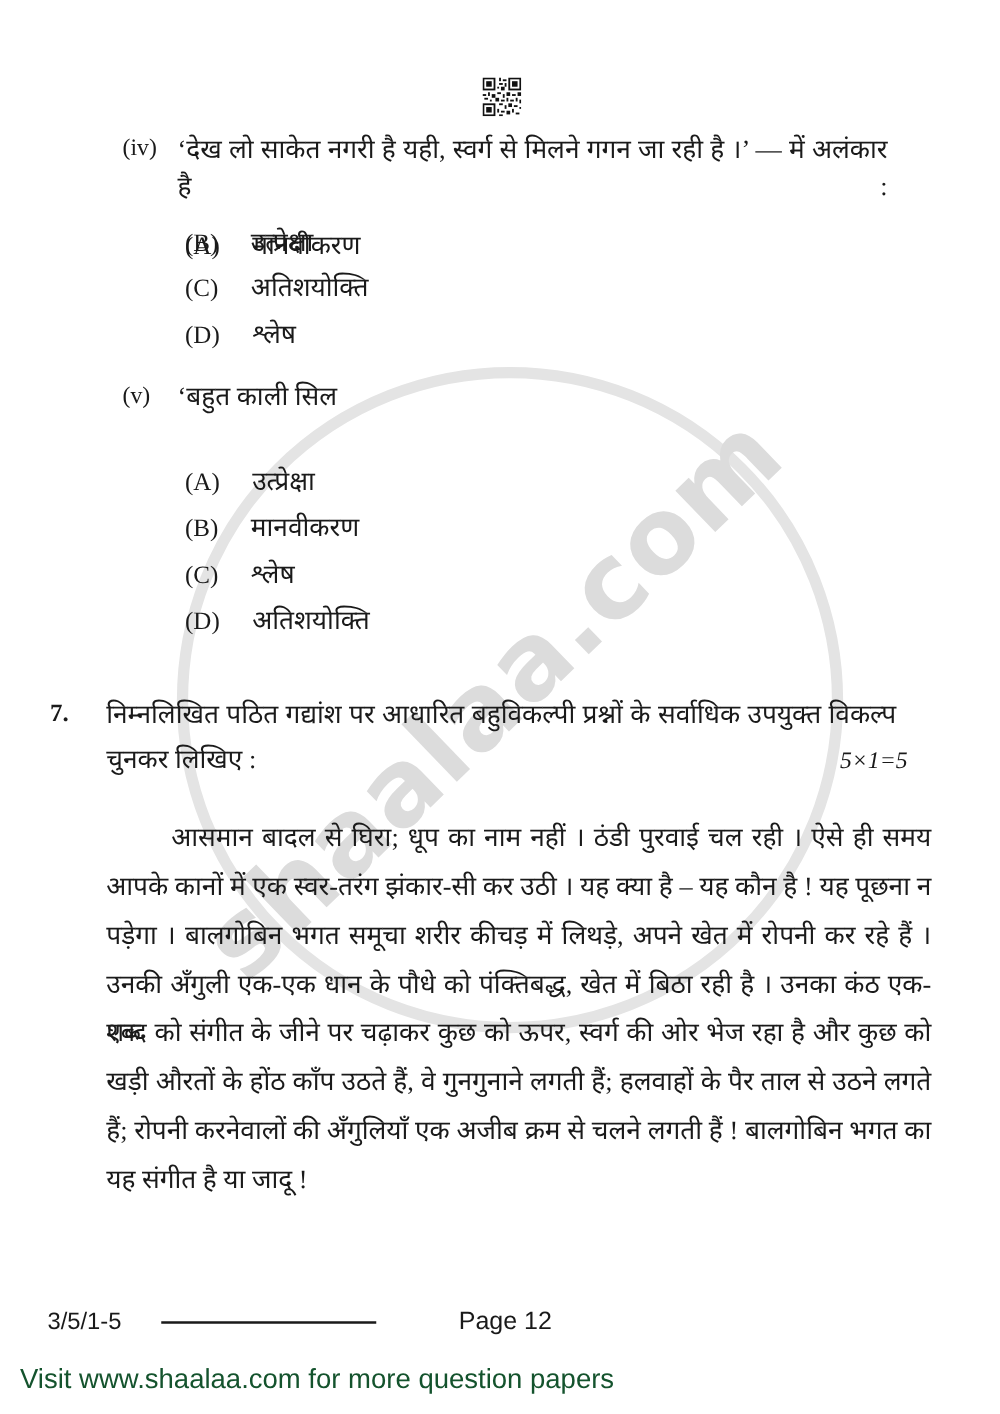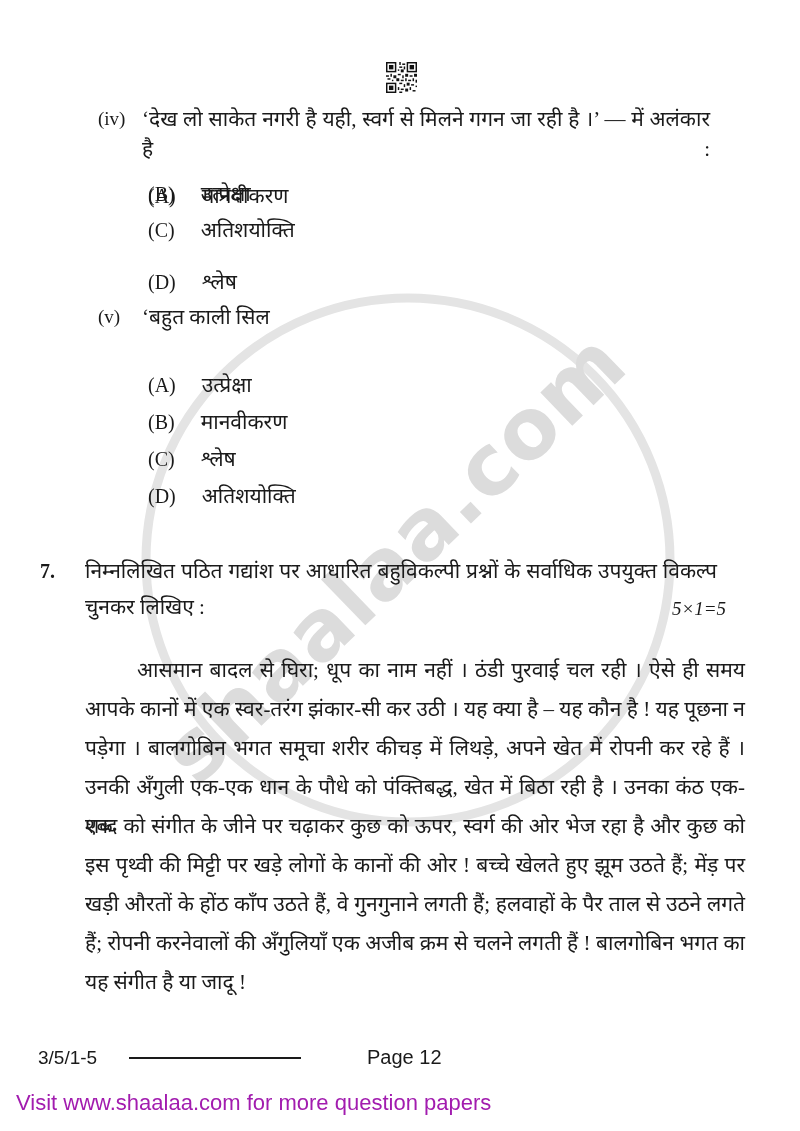--- a/index.html
+++ b/index.html
@@ -90,21 +90,21 @@
   }
   .footer-page {
     font-family: "Liberation Sans", "DejaVu Sans", sans-serif;
     font-size: 20px;
     line-height: 22px;
   }
   .promo {
     font-family: "Liberation Sans", "DejaVu Sans", sans-serif;
     font-size: 22px;
     line-height: 26px;
-    color: #a21caf;
+    color: #14532d;
     white-space: nowrap;
   }
 </style>
 </head>
 <body>
 
 <div class="page">
 
   <svg class="wm" width="800" height="1131" viewBox="0 0 800 1131" aria-hidden="true">
     <circle cx="408" cy="560" r="262" fill="none" stroke="#e4e4e4" stroke-width="9"></circle>
@@ -169,21 +169,21 @@
       <span class="opt-text" style="margin-left:22px;">मानवीकरण</span>
     </div>
     <div class="abs" style="left:148px; top:180px;">
       <span class="opt-letter">(B)</span>
       <span class="opt-text" style="margin-left:22px;">उत्प्रेक्षा</span>
     </div>
     <div class="abs" style="left:148px; top:216px;">
       <span class="opt-letter">(C)</span>
       <span class="opt-text" style="margin-left:22px;">अतिशयोक्ति</span>
     </div>
-    <div class="abs" style="left:148px; top:253px;margin-top:15px;">
+    <div class="abs" style="left:148px; top:253px;">
       <span class="opt-letter">(D)</span>
       <span class="opt-text" style="margin-left:22px;">श्लेष</span>
     </div>
 
     <div class="abs subq-label" style="left:98px; top:302px;">(v)</div>
     <div class="abs hline" style="left:142px; top:302px;">‘बहुत काली सिल</div>
 
     <div class="abs" style="left:148px; top:371px;">
       <span class="opt-letter">(A)</span>
       <span class="opt-text" style="margin-left:22px;">उत्प्रेक्षा</span>
@@ -205,21 +205,20 @@
     <div class="abs hline just" style="left:85px; top:556px; width:632px;">निम्नलिखित पठित गद्यांश पर आधारित बहुविकल्पी प्रश्नों के सर्वाधिक उपयुक्त विकल्प</div>
     <div class="abs hline" style="left:85px; top:592px;">चुनकर लिखिए :</div>
     <div class="abs marks" style="left:640px; top:594px; width:118px;">5×1=5</div>
 
     <div class="passage">
       <div class="pline first">आसमान बादल से घिरा; धूप का नाम नहीं । ठंडी पुरवाई चल रही । ऐसे ही समय</div>
       <div class="pline">आपके कानों में एक स्वर-तरंग झंकार-सी कर उठी । यह क्या है – यह कौन है ! यह पूछना न</div>
       <div class="pline">पड़ेगा । बालगोबिन भगत समूचा शरीर कीचड़ में लिथड़े, अपने खेत में रोपनी कर रहे हैं ।</div>
       <div class="pline">उनकी अँगुली एक-एक धान के पौधे को पंक्तिबद्ध, खेत में बिठा रही है । उनका कंठ एक-एक</div>
       <div class="pline">शब्द को संगीत के जीने पर चढ़ाकर कुछ को ऊपर, स्वर्ग की ओर भेज रहा है और कुछ को</div>
-      <div class="pline">इस पृथ्वी की मिट्टी पर खड़े लोगों के कानों की ओर ! बच्चे खेलते हुए झूम उठते हैं; मेंड़ पर</div>
       <div class="pline">खड़ी औरतों के होंठ काँप उठते हैं, वे गुनगुनाने लगती हैं; हलवाहों के पैर ताल से उठने लगते</div>
       <div class="pline">हैं; रोपनी करनेवालों की अँगुलियाँ एक अजीब क्रम से चलने लगती हैं ! बालगोबिन भगत का</div>
       <div class="pline last">यह संगीत है या जादू !</div>
     </div>
 
     <div class="abs footer-code" style="left:38px; top:1047px;">3/5/1-5</div>
     <div class="footer-rule"></div>
     <div class="abs footer-page" style="left:367px; top:1046px;">Page 12</div>
     <div class="abs promo" style="left:16px; top:1090px;">Visit www.shaalaa.com for more question papers</div>
 

